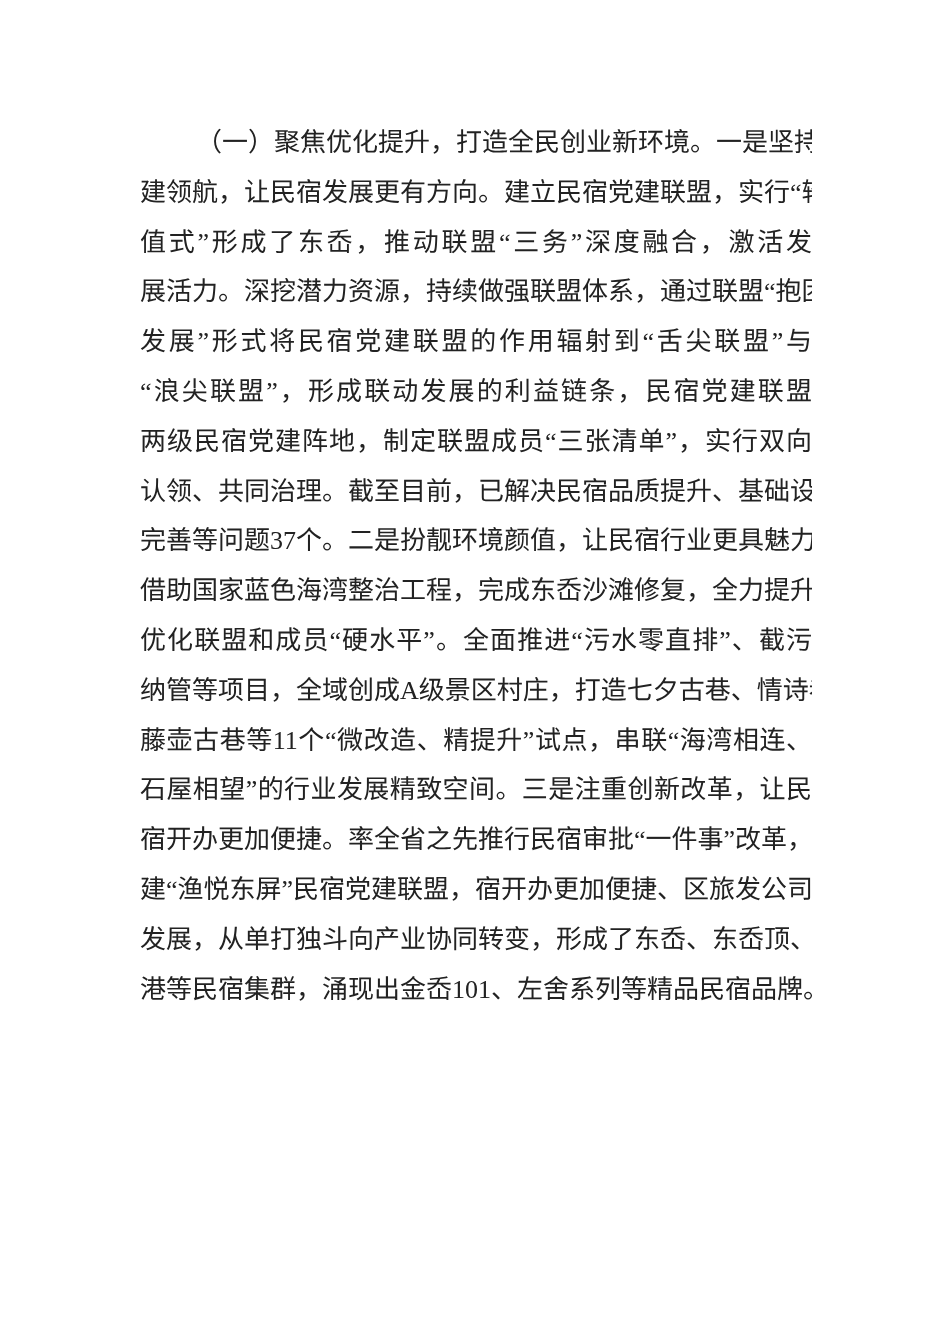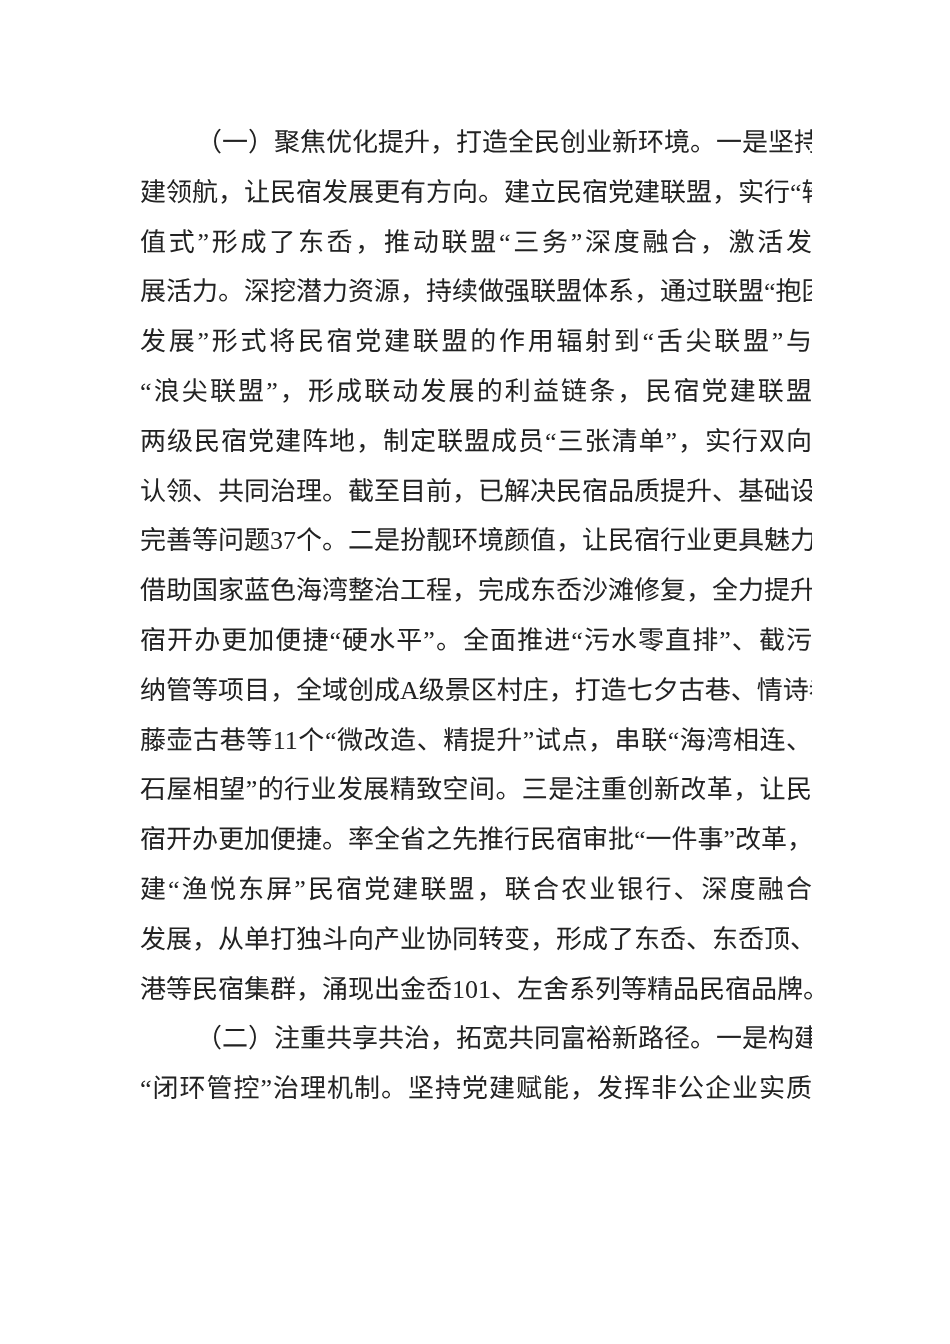--- a/index.html
+++ b/index.html
@@ -50,29 +50,25 @@
       <div class="line indent">（一）聚焦优化提升，打造全民创业新环境。一是坚持党</div>
       <div class="line">建领航，让民宿发展更有方向。建立民宿党建联盟，实行“轮</div>
       <div class="line">值式”形成了东岙，推动联盟“三务”深度融合，激活发</div>
       <div class="line">展活力。深挖潜力资源，持续做强联盟体系，通过联盟“抱团</div>
       <div class="line">发展”形式将民宿党建联盟的作用辐射到“舌尖联盟”与</div>
       <div class="line">“浪尖联盟”，形成联动发展的利益链条，民宿党建联盟</div>
       <div class="line">两级民宿党建阵地，制定联盟成员“三张清单”，实行双向</div>
       <div class="line">认领、共同治理。截至目前，已解决民宿品质提升、基础设施</div>
       <div class="line">完善等问题37个。二是扮靓环境颜值，让民宿行业更具魅力。</div>
       <div class="line">借助国家蓝色海湾整治工程，完成东岙沙滩修复，全力提升</div>
-      <div class="line">宿开办更加便捷“硬水平”。全面推进“污水零直排”、截污</div>
+      <div class="line">优化联盟和成员“硬水平”。全面推进“污水零直排”、截污</div>
       <div class="line">纳管等项目，全域创成A级景区村庄，打造七夕古巷、情诗巷、</div>
       <div class="line">藤壶古巷等11个“微改造、精提升”试点，串联“海湾相连、</div>
       <div class="line">石屋相望”的行业发展精致空间。三是注重创新改革，让民</div>
       <div class="line">宿开办更加便捷。率全省之先推行民宿审批“一件事”改革，</div>
-      <div class="line">建“渔悦东屏”民宿党建联盟，联合农业银行、深度融合</div>
+      <div class="line">建“渔悦东屏”民宿党建联盟，宿开办更加便捷、区旅发公司</div>
       <div class="line">发展，从单打独斗向产业协同转变，形成了东岙、东岙顶、蓝</div>
       <div class="line">港等民宿集群，涌现出金岙101、左舍系列等精品民宿品牌。</div>
     </div>
 
-    <div>
-      <div class="line indent">（二）注重共享共治，拓宽共同富裕新路径。一是构建</div>
-      <div class="line">“闭环管控”治理机制。坚持党建赋能，发挥非公企业实质</div>
-    </div>
 
   </div>
 </div>
 
 </body></html>

